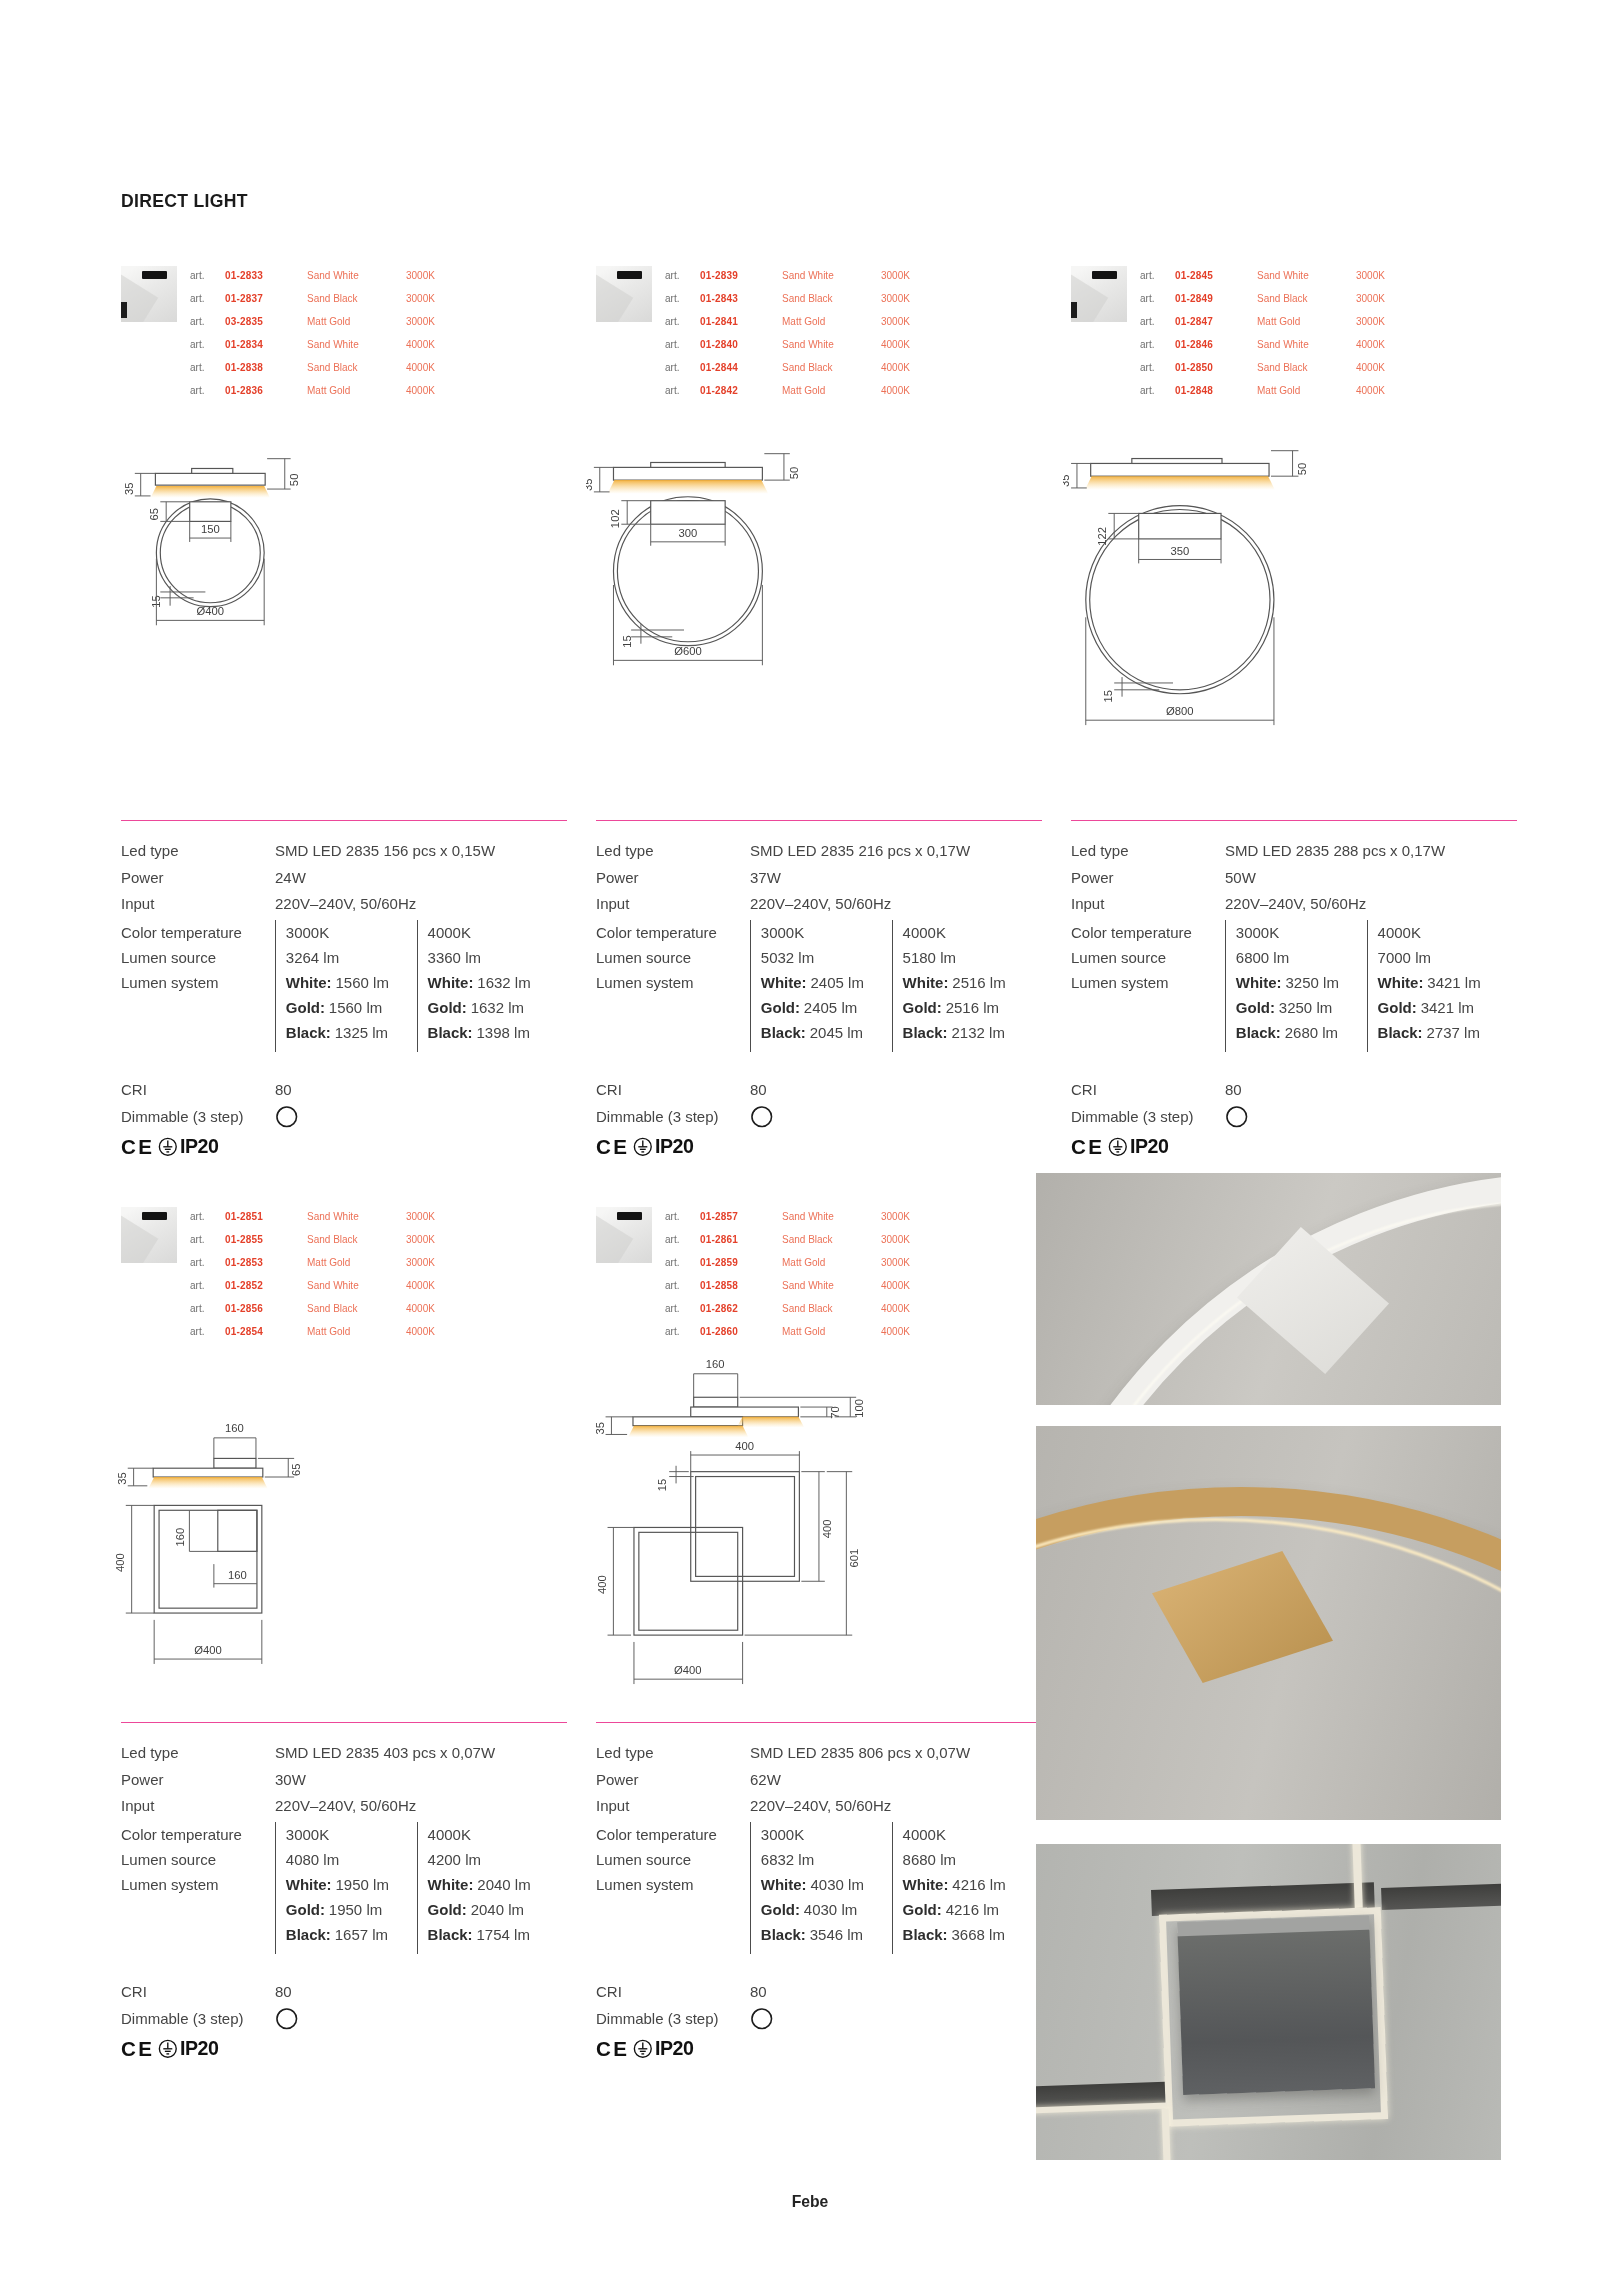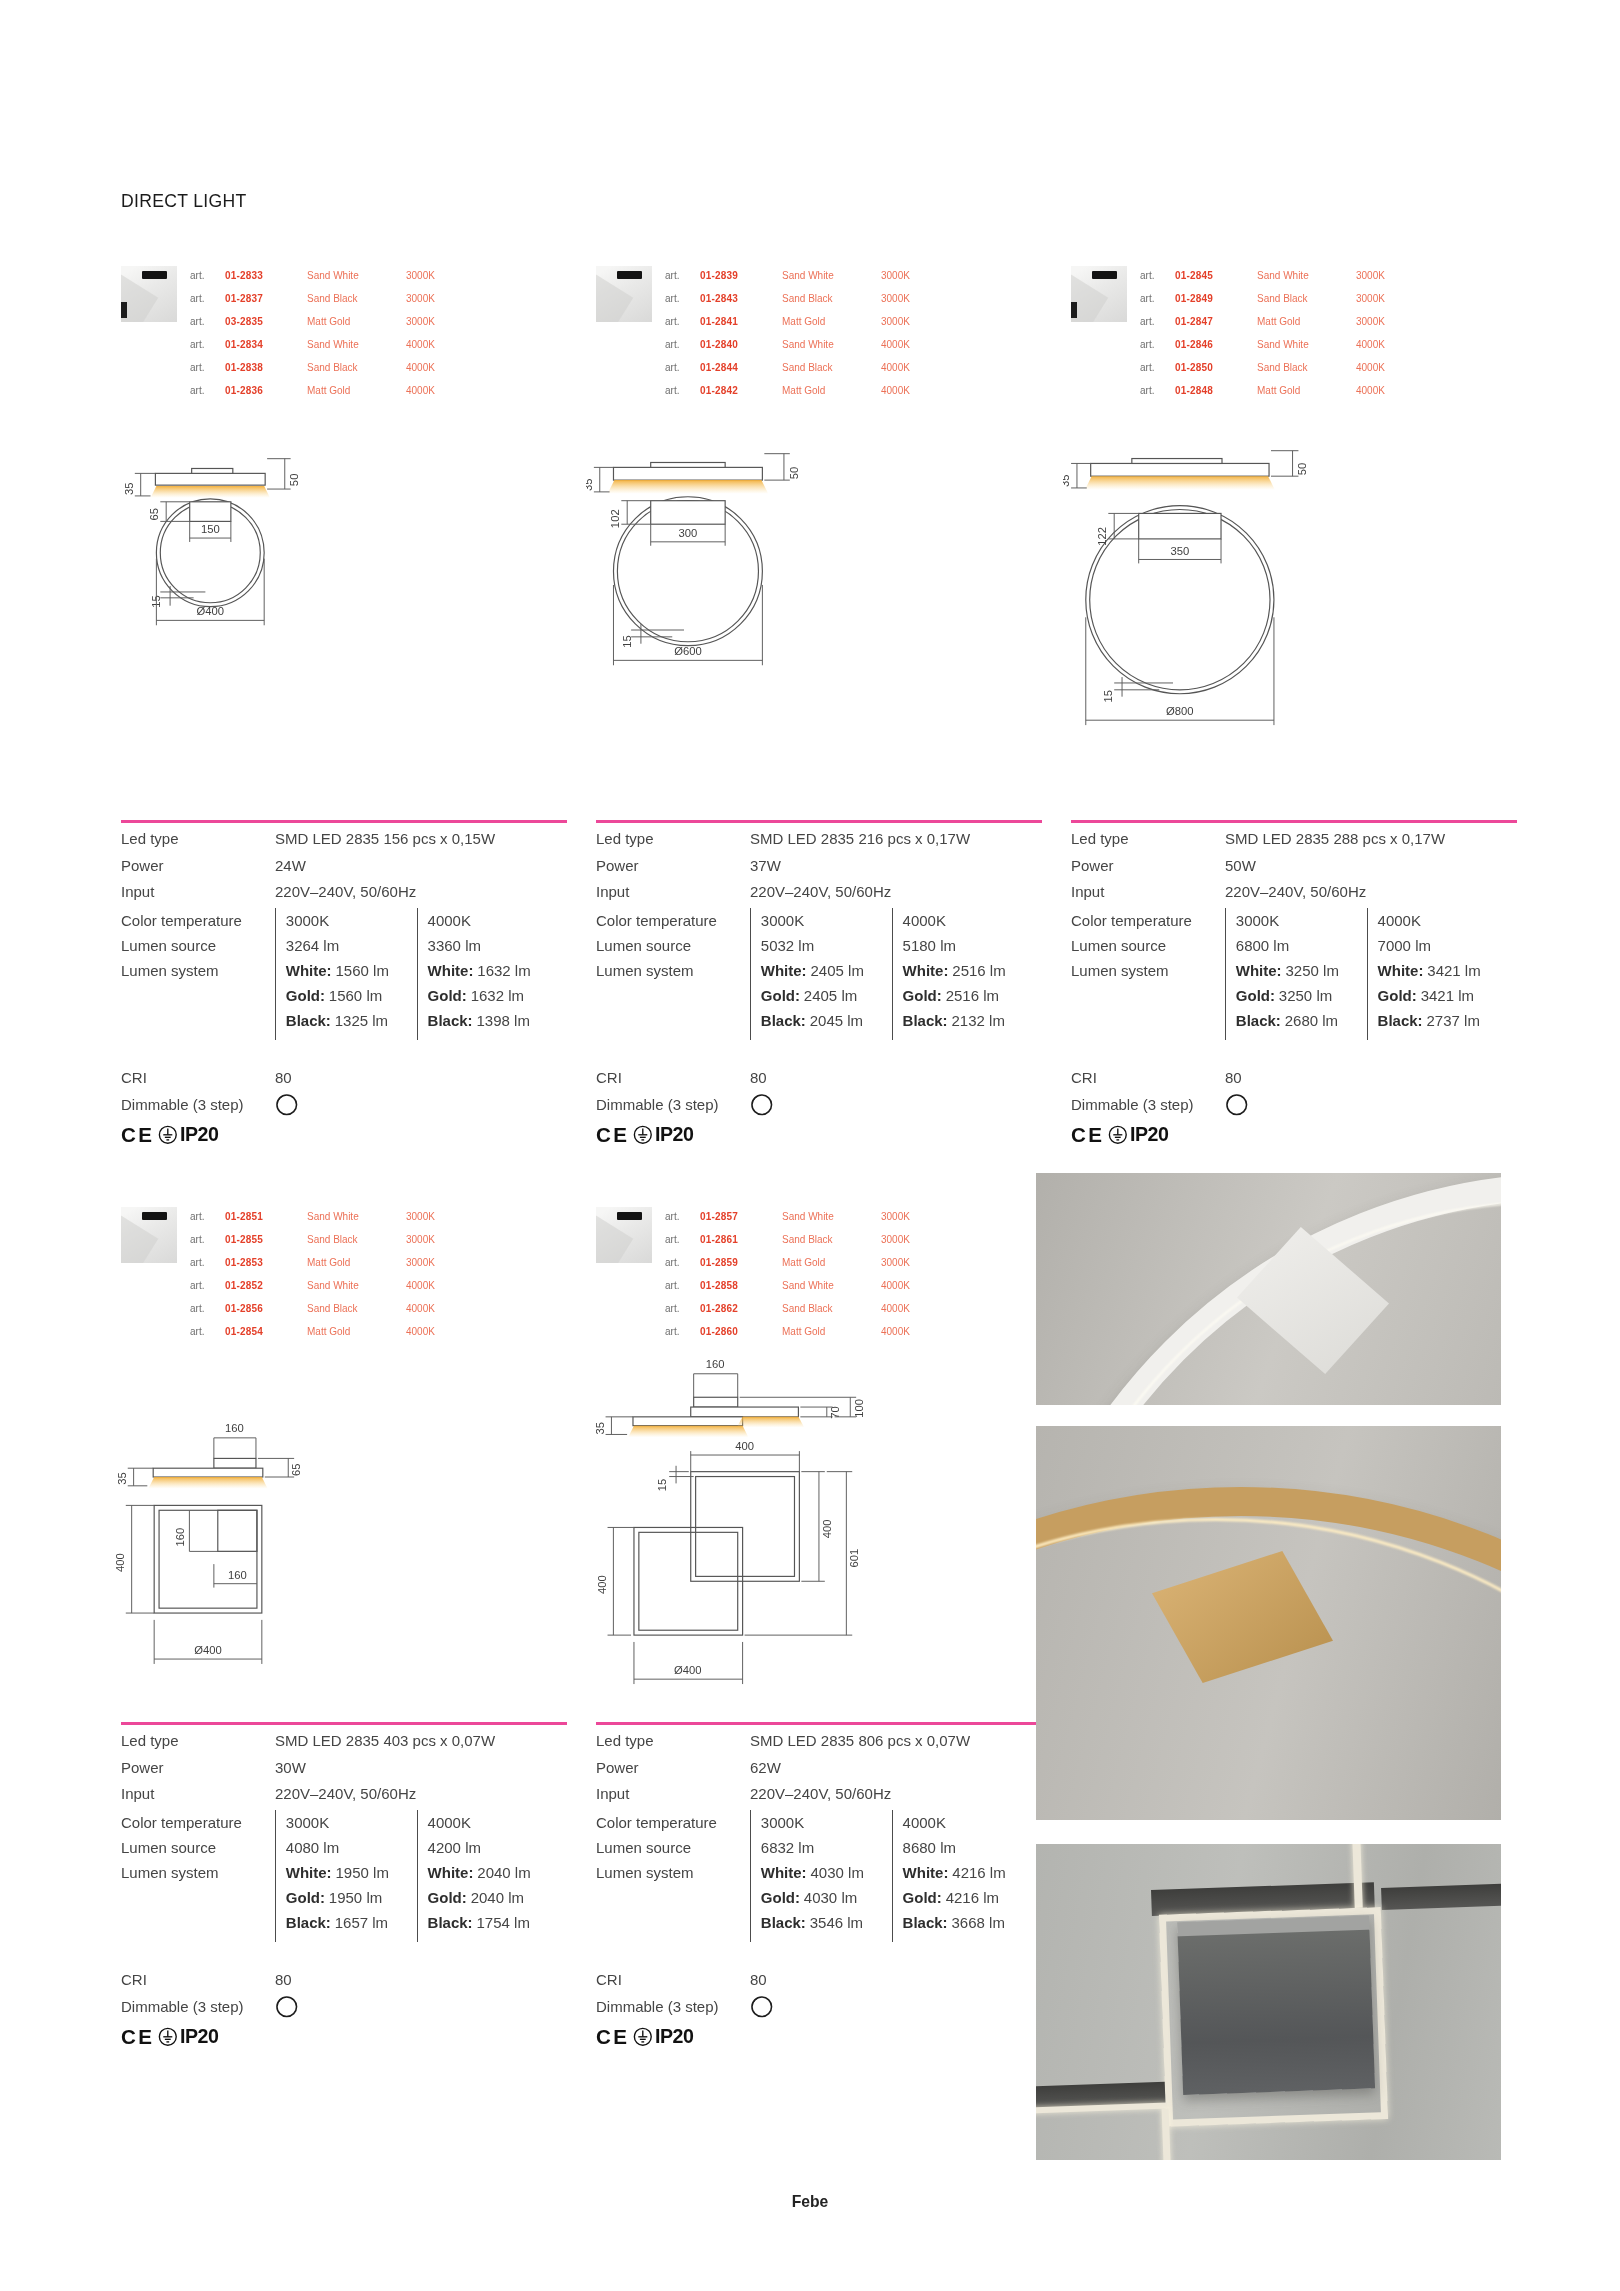--- a/index.html
+++ b/index.html
@@ -1,17 +1,17 @@
 <!DOCTYPE html>
 <html><head>
 <meta charset="utf-8">
 <style>
   html,body{margin:0;padding:0;background:#ffffff;}
   body{width:1620px;height:2292px;position:relative;font-family:"Liberation Sans",sans-serif;color:#444;overflow:hidden;}
-  .h1{position:absolute;left:121px;top:191px;font-size:17.6px;font-weight:400;letter-spacing:0.3px;color:#1b1b1b;}
+  .h1{position:absolute;left:121px;top:191px;font-size:17.6px;font-weight:700;letter-spacing:0.3px;color:#1b1b1b;}
 
   
   .art-block{position:absolute;width:456px;}
   .thumb{position:absolute;left:0;top:2px;width:56px;height:56px;background:linear-gradient(150deg,#f6f6f5 10%,#e9e9e8 45%,#d9d9d8 100%);overflow:hidden;}
   .thumb .bar{position:absolute;left:20.6px;top:4.9px;width:25.5px;height:7.8px;background:#131313;border-radius:1px;}
   .thumb .facet{position:absolute;left:-25.5px;top:13.7px;width:51px;height:57px;background:#cfcfce;transform:rotate(32deg);opacity:.55;}
   .thumb .edge{position:absolute;left:0;bottom:3.9px;width:5.9px;height:15.7px;background:#1c1c1c;}
   .art-list{position:absolute;left:69px;top:0;}
   .art-row{display:flex;height:23px;align-items:center;font-size:10px;white-space:nowrap;}
   .art-prefix{width:35px;color:#6f6f6f;}
@@ -22,21 +22,21 @@
   
   .tech{position:absolute;}
   .tech line, .tech polyline{stroke:#5d5d5d;stroke-width:1;fill:none;}
   .tech rect{fill:#ffffff;stroke:#555;stroke-width:1.2;}
   .tech rect.nf{fill:none;}
   .tech circle{fill:none;stroke:#555;stroke-width:1.2;}
   .tech text{font-size:11.5px;fill:#3f3f3f;font-family:"Liberation Sans",sans-serif;}
   .tech .mid{text-anchor:middle;}
 
   
-  .spec-table{position:absolute;width:446px;border-top:3px solid #ec4899;font-size:15px;color:#454545;padding-top:3px;}
+  .spec-table{position:absolute;width:446px;border-top:1px solid #ec4899;font-size:15px;color:#454545;padding-top:17px;}
   .spec-row{display:flex;line-height:26.5px;}
   .spec-label{width:154px;flex-shrink:0;}
   .spec-temp{display:flex;margin-top:2px;}
   .spec-temp .lab{width:154px;flex-shrink:0;line-height:25px;}
   .temp-col{border-left:1px solid #4c4c4c;padding:0 0 7.8px 9.8px;line-height:25px;width:131px;flex-shrink:0;}
   .temp-col.c2{width:auto;}
   .temp-col b{color:#2e2e2e;}
   .temp-col .tl span{margin-left:3.9px;}
   .cri-row{margin-top:25px;}
   .dim-row .spec-value{display:flex;align-items:center;}

